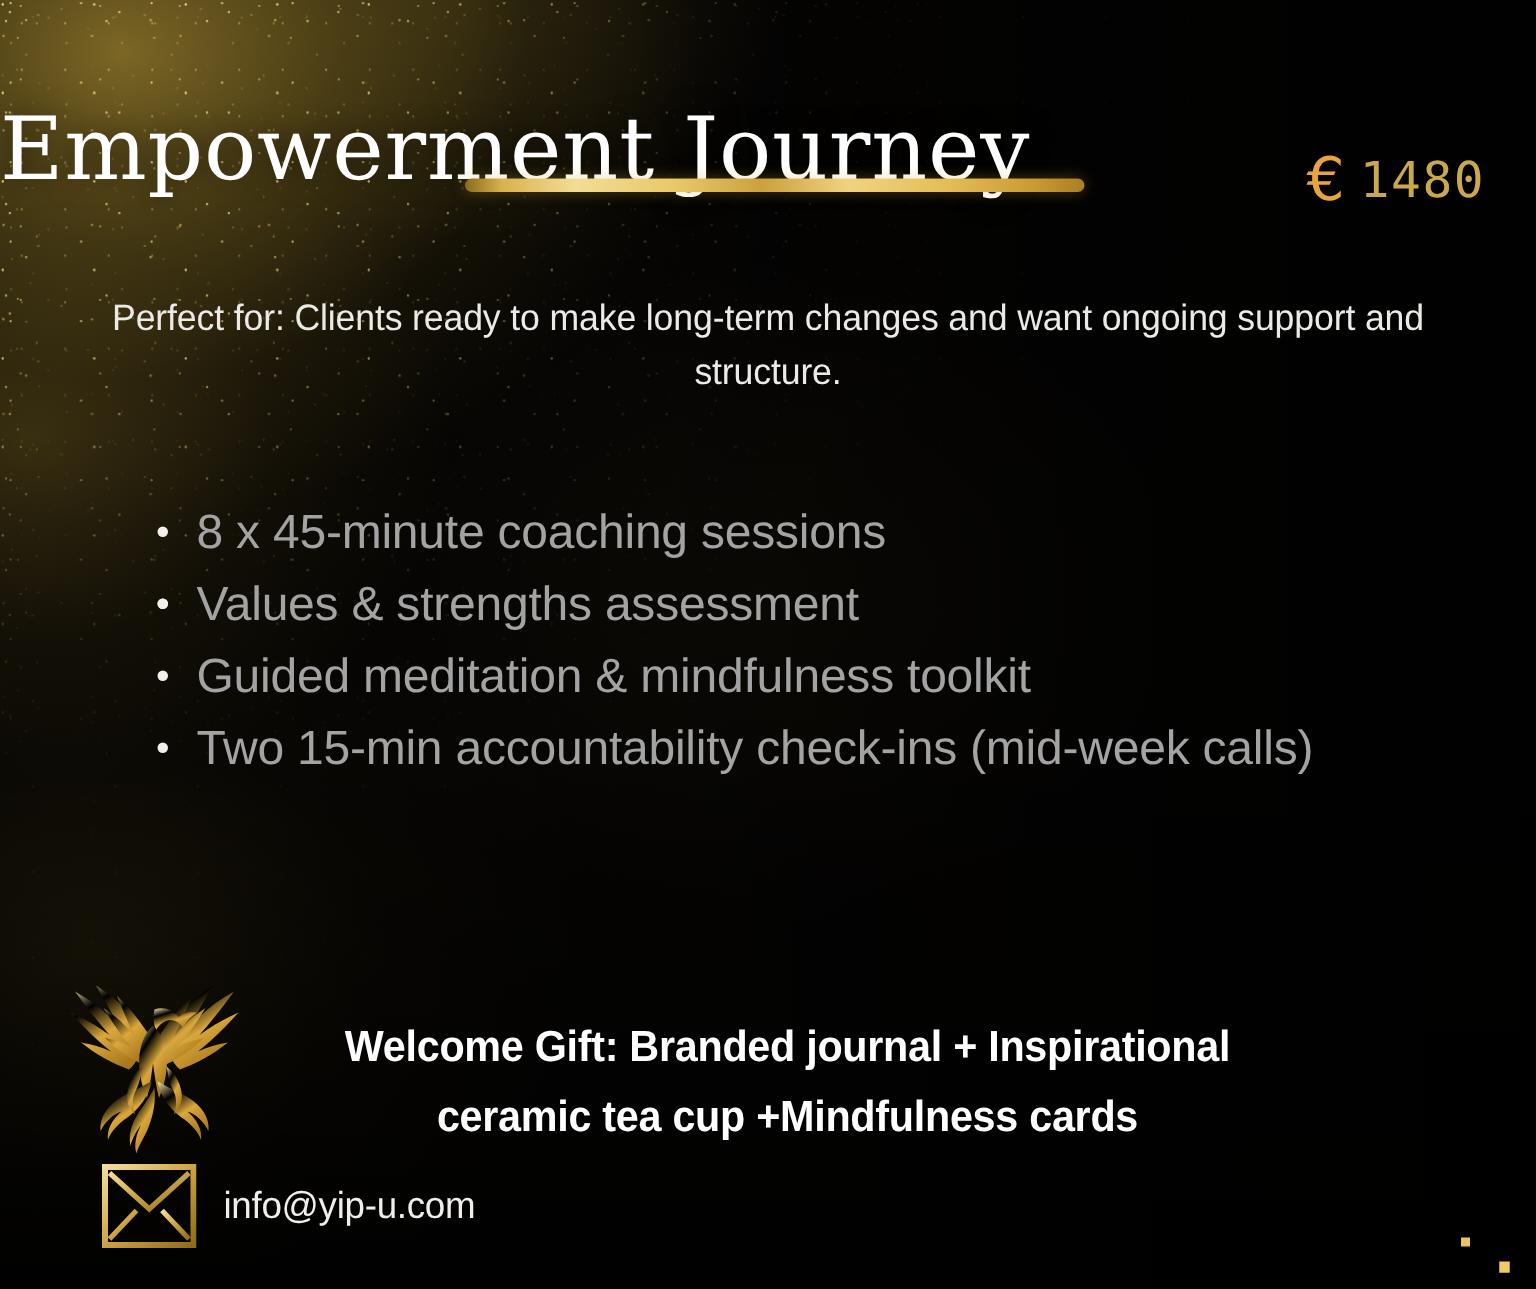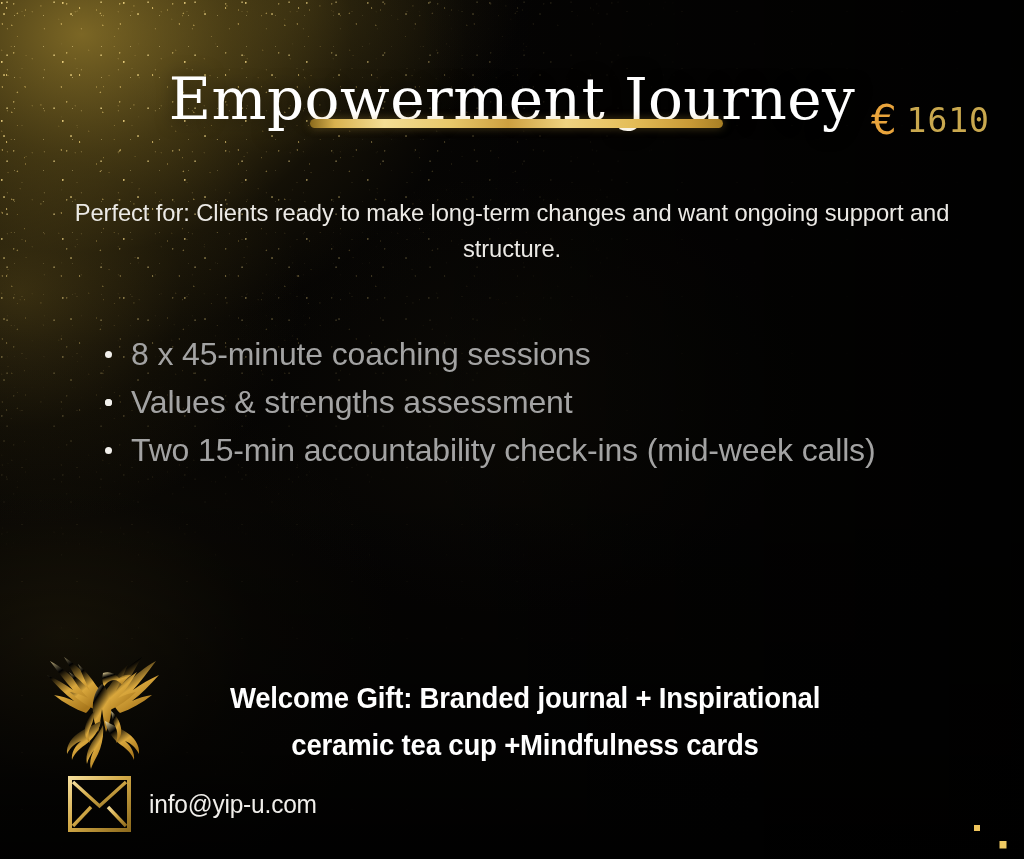--- a/index.html
+++ b/index.html
@@ -100,21 +100,21 @@
   .frame { position: absolute; inset: 0; pointer-events: none; }
   .frame svg { position: absolute; inset: 0; }
 
   
   .content { position: absolute; inset: 0; }
 
   .title {
     position: absolute;
     left: 0; right: 0;
     top: 30px;
-    text-align: center;
+    text-align: left;
     color: #ffffff;
     font-family: "DejaVu Serif", "Liberation Serif", serif;
     font-size: 58px;
     font-weight: 400;
     letter-spacing: 0.5px;
     line-height: 1.05;
     text-shadow: 0 0 18px rgba(0,0,0,0.55);
   }
 
   .divider {
@@ -278,29 +278,30 @@
     </svg>
   </div>
 
   <div class="content">
 
     <h1 class="title">Empowerment Journey</h1>
 
     <div class="divider"></div>
 
     <div class="price">
-      <span class="cur">€</span><span class="amt">1610</span>
+      <span class="cur">€</span><span class="amt">1480</span>
     </div>
 
     <p class="lede">Perfect for: Clients ready to make long-term changes and want ongoing support and structure.</p>
 
     <ul class="bullets">
       <li><span class="dot"></span><span>8 x 45-minute coaching sessions</span></li>
       <li><span class="dot"></span></li>
       <li><span class="dot"></span><span>Values &amp; strengths assessment</span></li>
+      <li><span class="dot"></span><span>Guided meditation &amp; mindfulness toolkit</span></li>
       <li><span class="dot"></span><span>Two 15-min accountability check-ins (mid-week calls)</span></li>
     </ul>
 
     <div class="phoenix">
       <svg viewBox="0 0 142 142" width="142" height="142" xmlns="http://www.w3.org/2000/svg">
         <defs>
           <linearGradient id="ph" x1="0" y1="0" x2="0.6" y2="1">
             <stop offset="0" stop-color="#ffe9a8"></stop>
             <stop offset="0.3" stop-color="#f2c košt"></stop>
             <stop offset="0.62" stop-color="#d9a73c"></stop>

